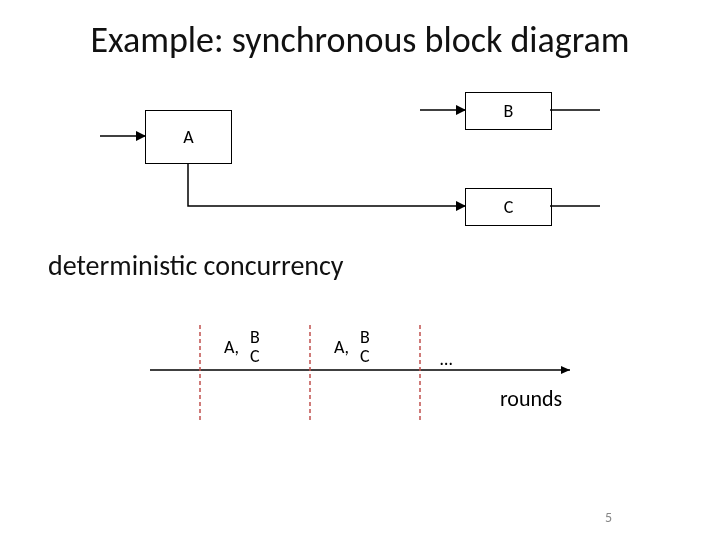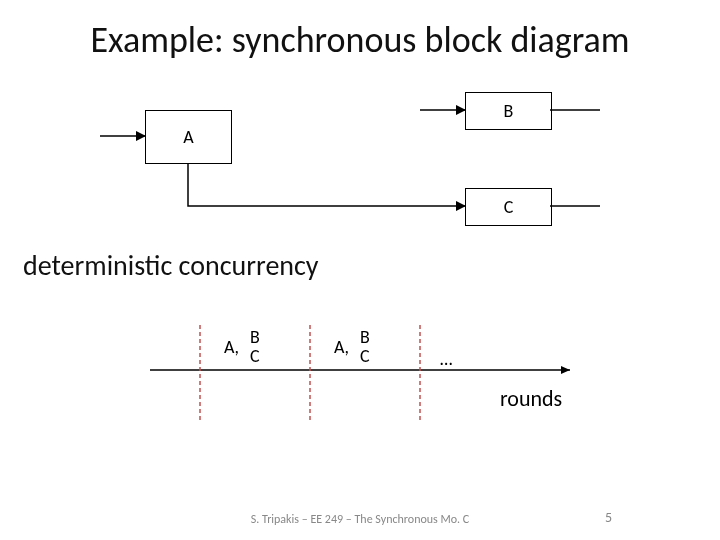--- a/index.html
+++ b/index.html
@@ -24,21 +24,21 @@
     left: 0;
     width: 720px;
     text-align: center;
     font-size: 36px;
     color: #111;
     font-weight: 400;
   }
   .subtitle {
     position: absolute;
     top: 248px;
-    left: 23px;
+    left: 48px;
     font-size: 28px;
     color: #111;
     font-weight: 400;
     text-align: right;
   }
   .footer {
     position: absolute;
     bottom: 14px;
     left: 0;
     width: 720px;
@@ -155,16 +155,15 @@
   <div class="round-label-A" style="left:334px; top:336px;">A,</div>
   <div class="round-label-stack" style="left:360px; top:328px;">
     <span>B</span>
     <span>C</span>
   </div>
 
   <div class="dots" style="left:440px; top:348px;">…</div>
 
   <div class="rounds-caption" style="left:500px; top:385px;">rounds</div>
 
-  <div class="footer">S. Tripakis – EE 249 – The Synchronous Mo. C</div>
   <div class="pagenum">5</div>
 
 </div>
 
 </body></html>

